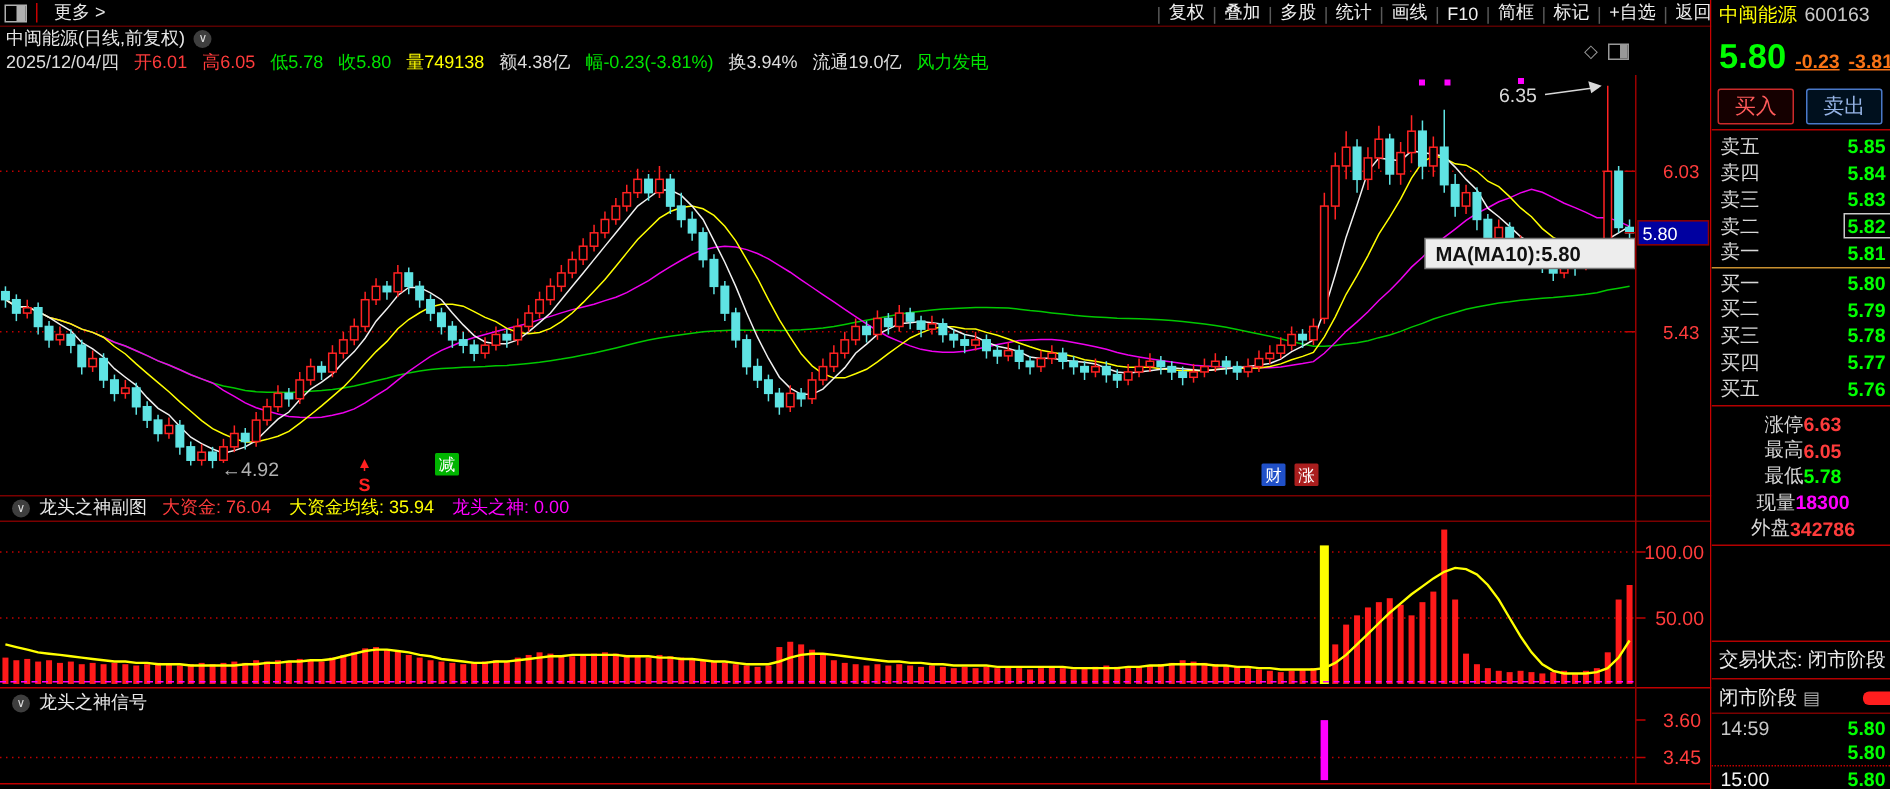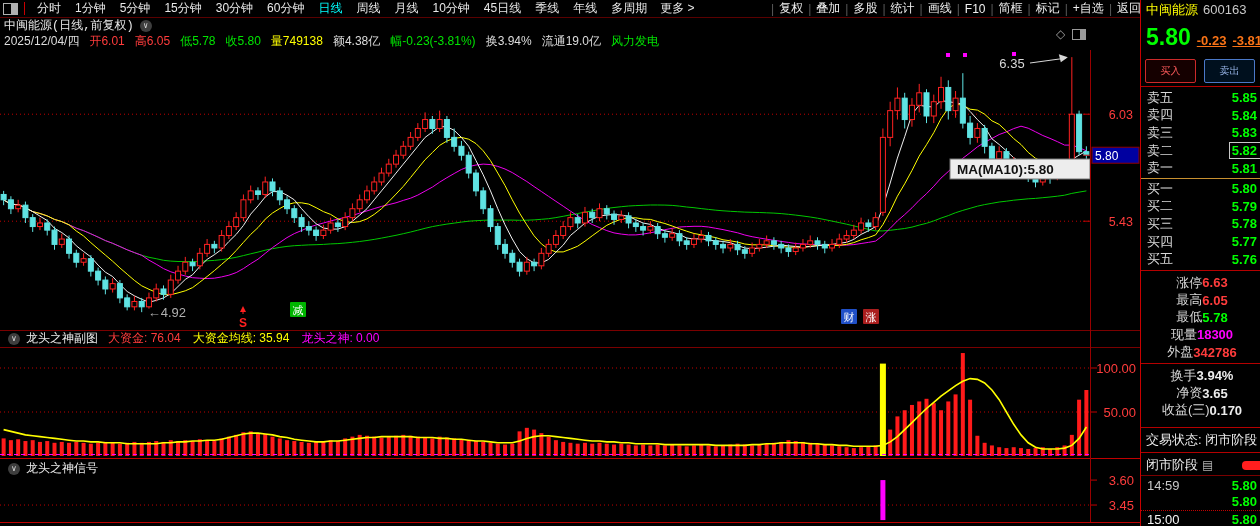--- a/index.html
+++ b/index.html
@@ -12,21 +12,21 @@
   .win-icon .half{position:absolute;right:0;top:0;width:6px;height:10px;background:#b0b0b0;}
   .tb-red-sep{width:0;height:13px;border-left:1px solid #c80000;margin-right:5px;}
   #periods{display:flex;}
   .tb-item{padding:0 7px;color:#e8e8e8;white-space:nowrap;cursor:default;}
   .tb-item.active{color:#00ffff;}
   #more-btn{padding:0 6px;white-space:nowrap;color:#e8e8e8;}
   #tb-right{display:flex;margin-left:auto;align-items:center;}
   .tb-sep{color:#5a5a5a;padding:0 5px;}
   .tb-btn{color:#f0f0f0;white-space:nowrap;}
   
-  .row2{position:absolute;top:18px;left:4px;width:1050px;height:15px;font-size:12px;display:flex;align-items:center;white-space:nowrap;font-family:Liberation Mono, monospace;}
+  .row2{position:absolute;top:18px;left:4px;width:1050px;height:15px;font-size:12px;display:flex;align-items:center;white-space:nowrap;}
   .row3{position:absolute;top:34px;left:4px;width:1050px;height:15px;font-size:12px;display:flex;align-items:center;white-space:nowrap;}
   .circle-chev{display:inline-flex;width:12px;height:12px;border-radius:50%;background:#3e3e3e;color:#dcdcdc;
                font-size:8px;line-height:12px;align-items:center;justify-content:center;margin:0 6px;flex:0 0 auto;}
   .lgd{margin-right:10px;}
   #chart-icons{position:absolute;top:27px;left:1056px;display:flex;align-items:center;gap:7px;color:#999;font-size:12px;}
   .pane-icon{width:12px;height:9px;border:1px solid #999;position:relative;}
   .pane-icon .half{position:absolute;right:0;top:0;width:5px;height:9px;background:#999;}
   
   #main-svg{position:absolute;top:50px;left:0;}
   #sub-header{position:absolute;top:330px;left:2px;width:1086px;height:17px;display:flex;align-items:center;font-size:12px;white-space:nowrap;overflow:hidden;}
@@ -37,21 +37,21 @@
   .vl{position:absolute;width:0;}
   
   #right-panel{position:absolute;left:1141px;top:0;width:119px;height:526px;background:#000;font-size:13px;overflow:hidden;}
   .rp-name{position:absolute;top:1px;left:5px;white-space:nowrap;}
   .rp-name .nm{color:#ffff00;font-size:13px;}
   .rp-name .cd{color:#c8c8c8;font-size:13px;margin-left:5px;}
   .rp-price{position:absolute;top:24px;left:5px;display:flex;align-items:baseline;white-space:nowrap;width:119px;}
   #big-price{font-size:23px;font-weight:bold;color:#00ff00;}
   .chg{font-size:13px;font-weight:bold;color:#f97316;margin-left:6px;text-decoration:underline;}
   .rp-btns{position:absolute;top:59px;left:4px;display:flex;}
-  .trade-btn{width:49px;height:22px;display:flex;align-items:center;justify-content:center;font-size:10px;border-radius:2px;cursor:default;}
+  .trade-btn{width:49px;height:22px;display:flex;align-items:center;justify-content:center;font-size:14px;border-radius:2px;cursor:default;}
   #buy-btn{color:#ff5a5a;border:1px solid #cc2a2a;background:#150000;margin-right:8px;}
   #sell-btn{color:#96b4e6;border:1px solid #4a78c8;background:#00101e;}
   .rp-sep{position:absolute;left:0;width:119px;border-top:1px solid #b40000;}
   .rp-row{display:flex;justify-content:space-between;align-items:center;}
   .rp-row .lb{padding-left:6px;color:#d8d8d8;}
   .rp-row .vl2{padding-right:3px;font-weight:bold;}
   #order-book{position:absolute;top:89px;left:0;width:119px;text-align:right;}
   #order-book .rp-row{height:17.6px;}
   #order-book .vl2{color:#00ff00;}
   .book-div{border-top:1px solid #c89030;margin:1px 0;}
@@ -74,36 +74,20 @@
 </head>
 <body>
 
 <div id="app">
 
   <div class="toolbar">
     <div class="win-icon">
         <div class="half"></div>
       </div>
     <div class="tb-red-sep"></div>
-    <div id="periods">
-        <span class="tb-item">分时</span>
-        <span class="tb-item">1分钟</span>
-        <span class="tb-item">5分钟</span>
-        <span class="tb-item">15分钟</span>
-        <span class="tb-item">30分钟</span>
-        <span class="tb-item">60分钟</span>
-        <span class="tb-item active">日线</span>
-        <span class="tb-item">周线</span>
-        <span class="tb-item">月线</span>
-        <span class="tb-item">10分钟</span>
-        <span class="tb-item">45日线</span>
-        <span class="tb-item">季线</span>
-        <span class="tb-item">年线</span>
-        <span class="tb-item">多周期</span>
-      </div>
     <span id="more-btn">更多 &gt;</span>
     <div id="tb-right">
         <span class="tb-sep">|</span>
         <span class="tb-btn">复权</span>
         <span class="tb-sep">|</span>
         <span class="tb-btn">叠加</span>
         <span class="tb-sep">|</span>
         <span class="tb-btn">多股</span>
         <span class="tb-sep">|</span>
         <span class="tb-btn">统计</span>
@@ -744,34 +728,20 @@
         <div class="rp-row">
           <span class="lb">现量</span>
           <span class="vl2" style="color: rgb(255, 0, 255);">18300</span>
         </div>
         <div class="rp-row">
           <span class="lb">外盘</span>
           <span class="vl2" style="color: rgb(255, 60, 60);">342786</span>
         </div>
       </div>
     <div class="rp-sep" style="top:363px;"></div>
-    <div id="info2">
-        <div class="rp-row">
-          <span class="lb">换手</span>
-          <span class="vl2" style="color: rgb(236, 236, 236);">3.94%</span>
-        </div>
-        <div class="rp-row">
-          <span class="lb">净资</span>
-          <span class="vl2" style="color: rgb(236, 236, 236);">3.65</span>
-        </div>
-        <div class="rp-row">
-          <span class="lb">收益(三)</span>
-          <span class="vl2" style="color: rgb(236, 236, 236);">0.170</span>
-        </div>
-      </div>
     <div class="rp-sep" style="top:427px;"></div>
     <div id="status-row">交易状态: 闭市阶段</div>
     <div class="rp-sep" style="top:452px;"></div>
     <div id="flow-row">
       <span>闭市阶段</span>
       <span class="doc-icon">▤</span>
       <span class="pill"></span>
     </div>
     <div id="flow-ul"></div>
     <div id="tick-list">

